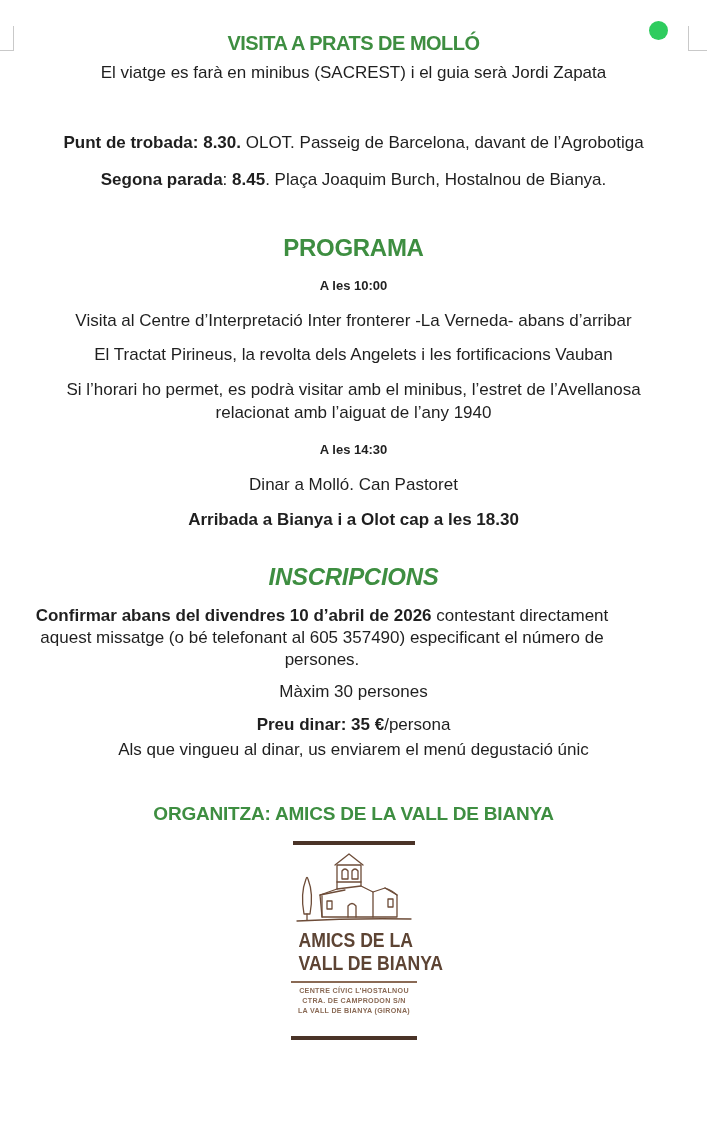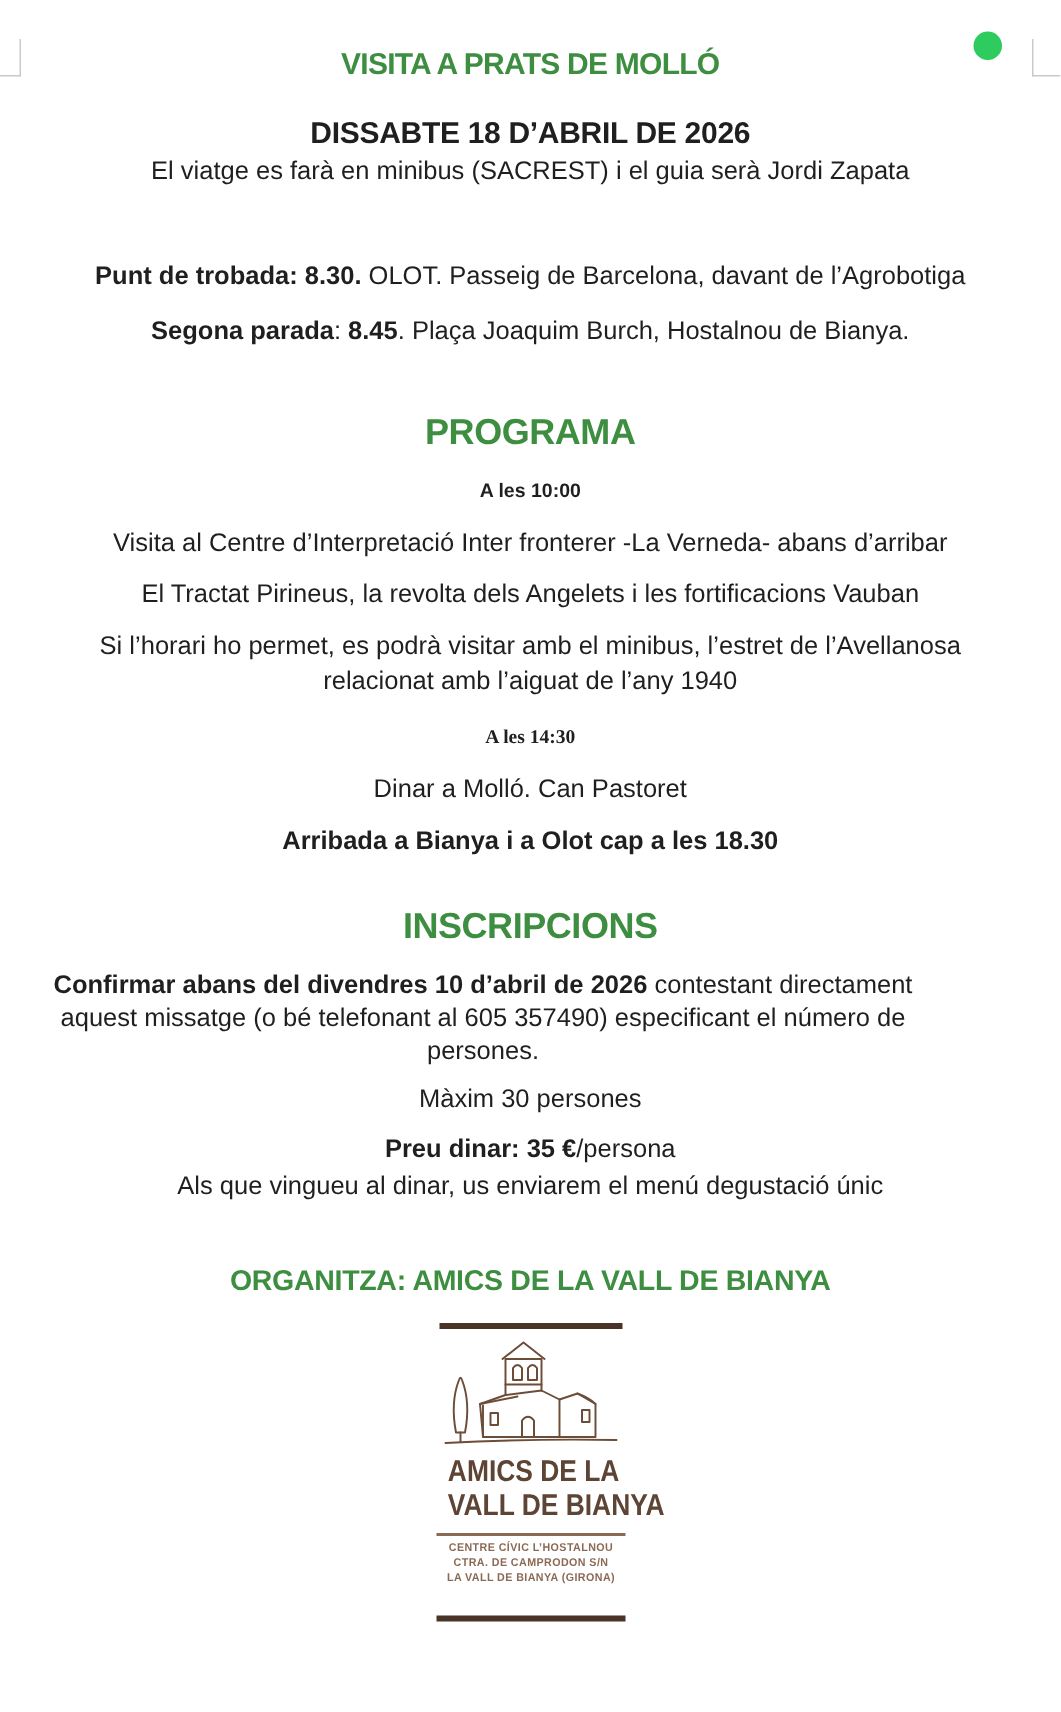--- a/index.html
+++ b/index.html
@@ -49,23 +49,23 @@
     padding: 0 12px;
   }
   .intro { margin-top: 2px; }
   .meet1 { margin-top: 49px; }
   .meet2 { margin-top: 16px; }
   .h-section {
     margin-top: 44px;
     font-size: 24px; font-weight: bold; letter-spacing: -0.3px;
     color: var(--green); line-height: 28px;
   }
-  .h-inscripcions { margin-top: 33px; }
+  .h-inscripcions { margin-top: 33px; font-style: italic; }
   .time { margin-top: 13px; font-size: 13px; font-weight: bold; line-height: 22px; }
-  .time2 { margin-top: 15px; font-family: Liberation Serif, serif; }
+  .time2 { margin-top: 15px; }
   .wrap2 { max-width: 672px; margin-left: auto; margin-right: auto; line-height: 23px; }
   .confirm { max-width: 644px; margin-top: 14px; line-height: 22px; }
   .item6 { margin-top: 14px; font-weight: bold; }
   .max-line { margin-top: 10px; }
   .price-line { margin-top: 12px; }
   .menu-line { margin-top: 4px; }
   .org {
     margin-top: 42px;
     font-size: 19px; font-weight: bold; letter-spacing: -0.2px;
     color: var(--green); line-height: 23px;
@@ -96,21 +96,20 @@
 <body>
 
 <div class="page">
 
   <div class="corner tl"></div>
   <div class="corner tr"></div>
 
   <div class="status-dot"></div>
 
   <h1 class="title">VISITA A PRATS DE MOLLÓ</h1>
-  <h2 class="date">DISSABTE 18 D’ABRIL DE 2026</h2>
   <p class="line intro">El viatge es farà en minibus (SACREST) i el guia serà Jordi Zapata</p>
 
   <p class="line meet1"><b>Punt de trobada: 8.30.</b><span> OLOT. Passeig de Barcelona, davant de l’Agrobotiga</span></p>
 
   <p class="line meet2"><b>Segona parada</b><span>: </span><b>8.45</b><span>. Plaça Joaquim Burch, Hostalnou de Bianya.</span></p>
 
   <h3 class="h-section">PROGRAMA</h3>
   <p class="time">A les 10:00</p>
   <p class="line">Visita al Centre d’Interpretació Inter fronterer -La Verneda- abans d’arribar</p>
   <p class="line">El Tractat Pirineus, la revolta dels Angelets i les fortificacions Vauban</p>

